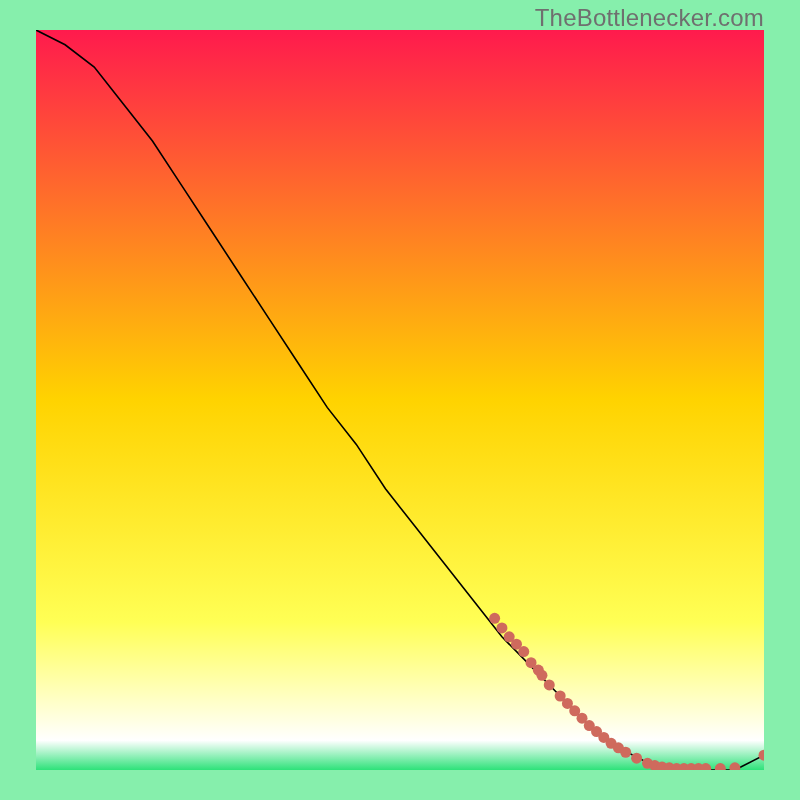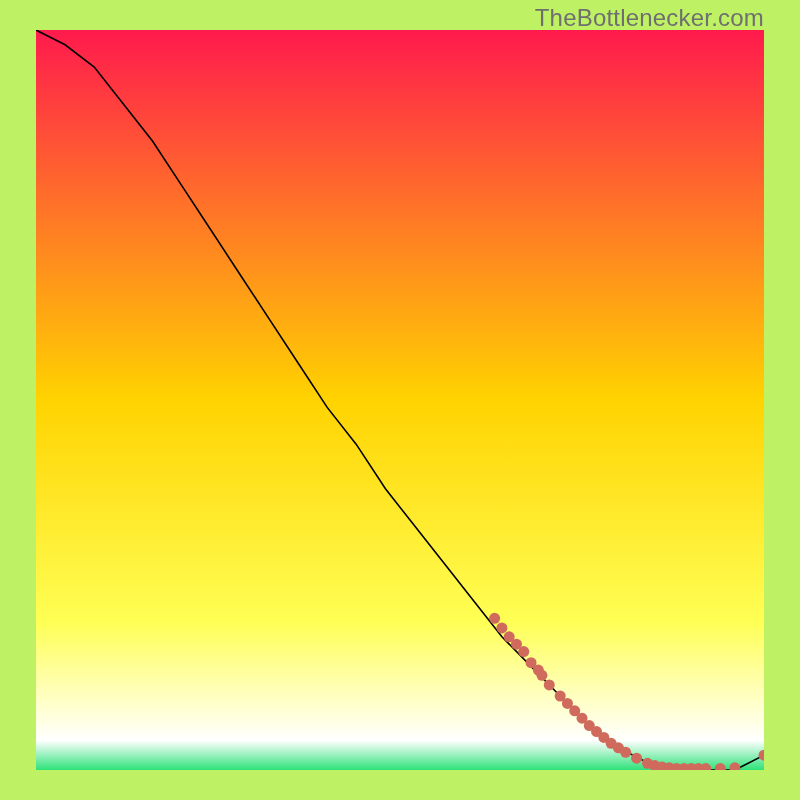--- a/index.html
+++ b/index.html
@@ -8,21 +8,21 @@
     width: 800px;
     height: 800px;
     overflow: hidden;
     background: #000;
     font-family: Arial, Helvetica, sans-serif;
   }
   .stage {
     position: relative;
     width: 800px;
     height: 800px;
-    background: #bef264;
+    background: #86efac;
   }
   
   .plot {
     position: absolute;
     left: 36px;
     top: 30px;
     width: 728px;
     height: 740px;
   }
   .plot svg {

